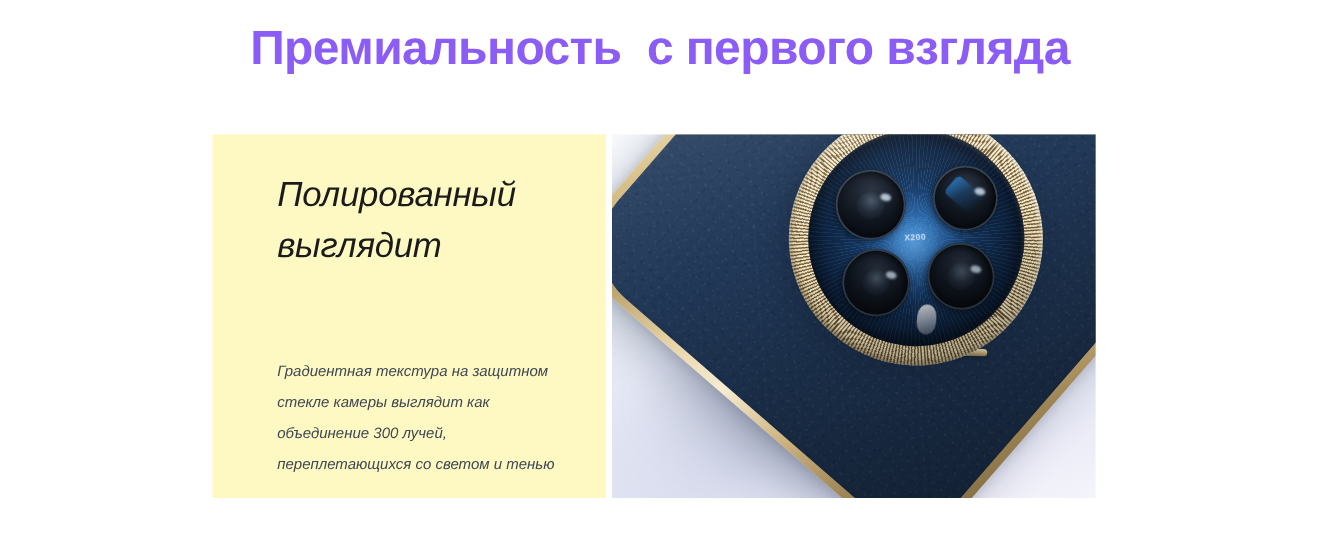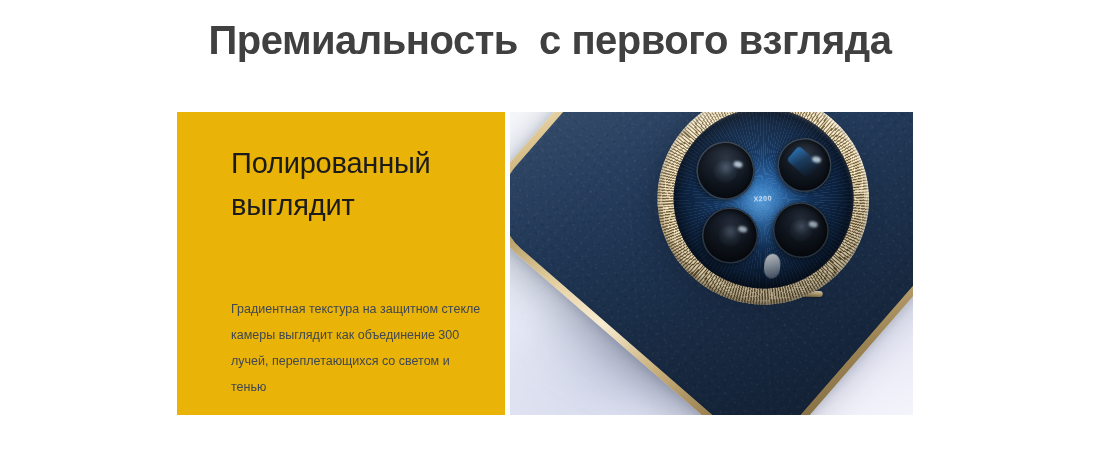--- a/index.html
+++ b/index.html
@@ -21,42 +21,43 @@
     position: absolute;
     left: 0;
     top: 16px;
     width: 1100px;
     text-align: center;
     font-family: "Liberation Sans", "DejaVu Sans", sans-serif;
     font-size: 40px;
     line-height: 48px;
     font-weight: bold;
     letter-spacing: -0.5px;
-    color: #404040;
+    color: #8b5cf6;
     white-space: pre;
   }
 
   
   .content-band {
     position: absolute;
     left: 177px;
     top: 112px;
     width: 736px;
     height: 303px;
   }
 
   
   .text-panel {
     position: absolute;
     left: 0;
     top: 0;
     width: 328px;
     height: 303px;
-    background: #eab308;
+    background: #fef9c3;
     box-sizing: border-box;
+    font-style: italic;
   }
   .panel-heading {
     position: absolute;
     left: 54px;
     top: 30px;
     width: 260px;
     font-size: 29px;
     line-height: 42px;
     font-weight: 400;
     color: #1b1b1b;

